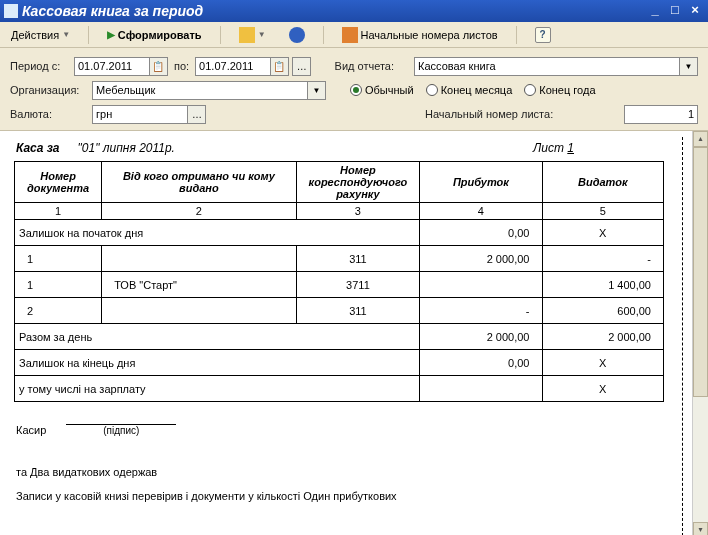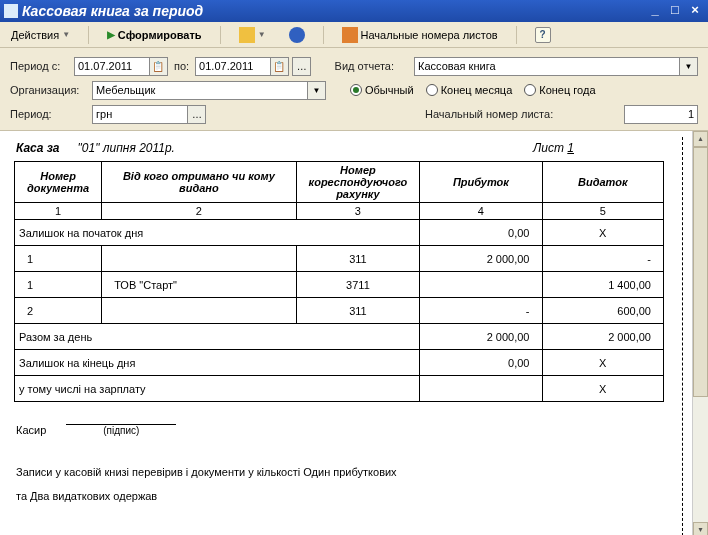--- a/index.html
+++ b/index.html
@@ -159,21 +159,21 @@
         <span class="radio-circle"></span>
         <span>Конец месяца</span>
       </div>
       <div class="radio-item">
         <span class="radio-circle"></span>
         <span>Конец года</span>
       </div>
     </div>
   </div>
   <div class="param-row">
-    <span class="param-label lbl-val">Период:</span>
+    <span class="param-label lbl-val">Валюта:</span>
     <div class="input-wrap">
       <input class="text-input val-input" value="грн" style="">
       <span class="btn-square btn-ellipsis">…</span>
     </div>
     <span class="param-label lbl-nachnum" style="margin-left:215px">Начальный номер листа:</span>
     <input class="text-input num-input" value="1" style="">
   </div>
 </div>
 
 <div class="report-area">
@@ -249,22 +249,22 @@
   </table>
 
   <div class="footer-block">
     <div class="cashier-row">
       <span>Касир</span>
       <div>
         <div class="sign-line"></div>
         <div class="sign-caption">(підпис)</div>
       </div>
     </div>
+    <div class="records-text">та Два видаткових одержав</div>
     <div class="records-text">Записи у касовій книзі перевірив і документи у кількості Один прибуткових</div>
-    <div class="records-text">та Два видаткових одержав</div>
   </div>
 
   <div class="dashed-border"></div>
 
   <div class="scroll-indicator-r">
     <div class="scroll-btn">▴</div>
     <div class="scroll-track">
       <div class="scroll-thumb"></div>
     </div>
     <div class="scroll-btn bottom">▾</div>

